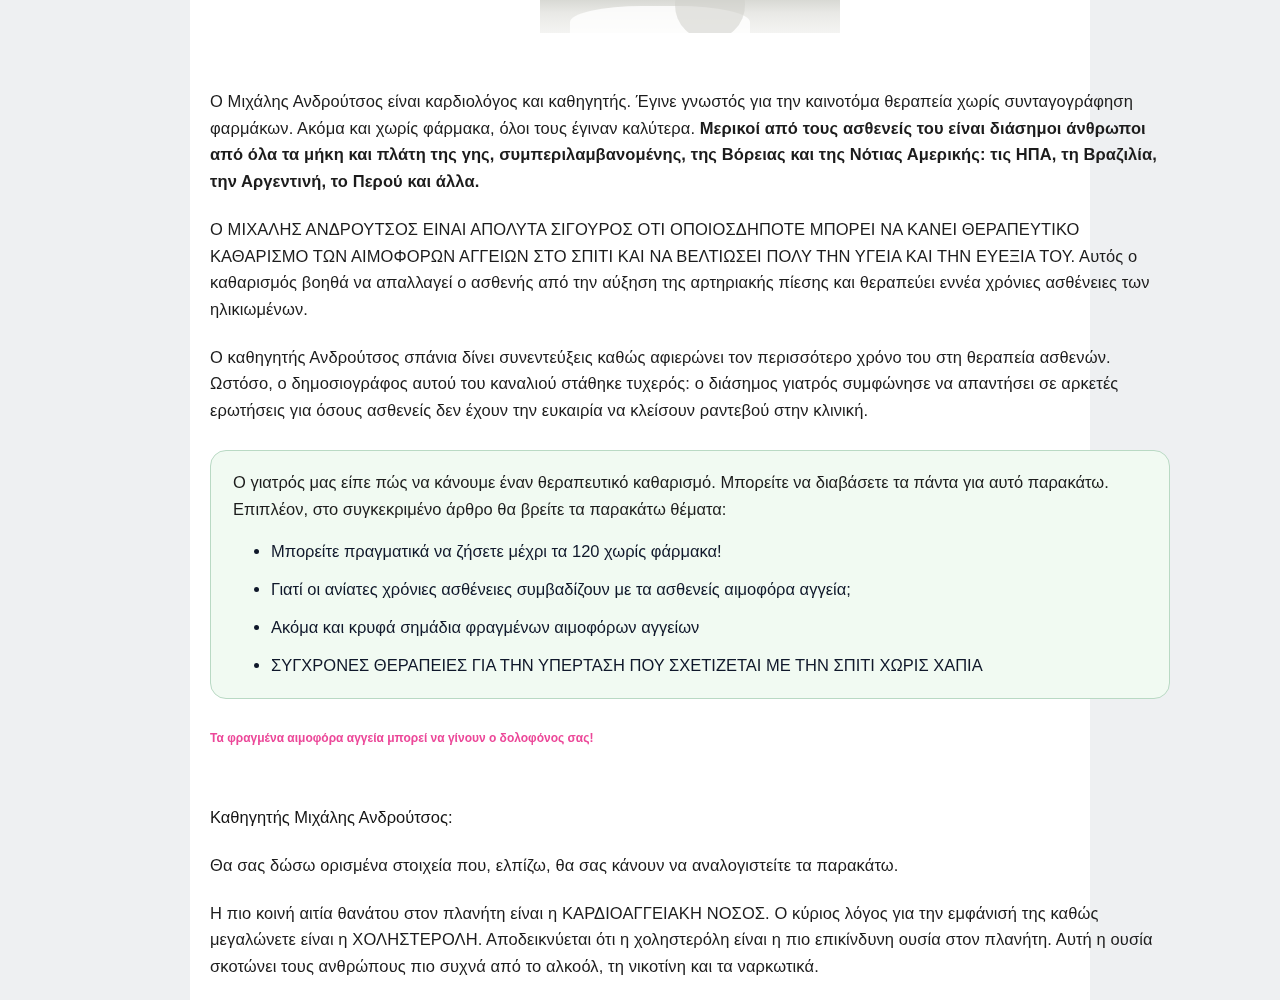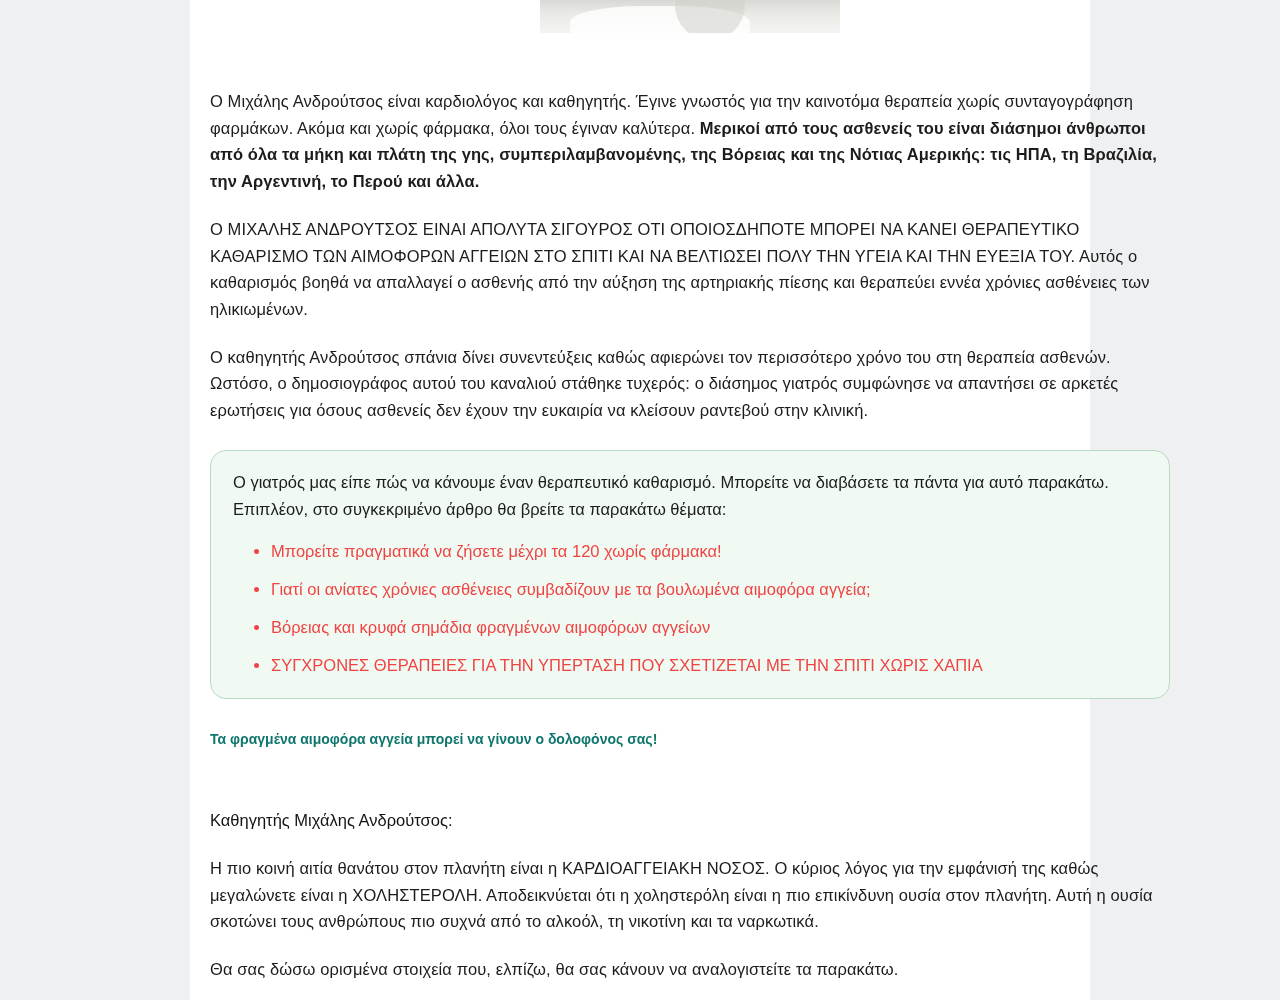--- a/index.html
+++ b/index.html
@@ -90,30 +90,30 @@
     color: #1c1c1c;
     margin: 0 0 16px 0;
   }
   .callout ul {
     margin: 0;
     padding-left: 38px;
   }
   .callout li {
     font-size: 16.5px;
     line-height: 1.62;
-    color: #ef4444;
+    color: #0f172a;
     margin-bottom: 11px;
   }
   .callout li:last-child {
     margin-bottom: 0;
   }
   h3.section-heading {
-    font-size: 14px;
+    font-size: 12px;
     font-weight: 700;
-    color: #0f766e;
+    color: #ec4899;
     margin: 28px 0 0 0;
     line-height: 1.5;
   }
   h3.sub-heading {
     font-size: 16.5px;
     font-weight: 400;
     color: #141414;
     margin: 58px 0 22px 0;
     line-height: 1.5;
   }
@@ -131,28 +131,28 @@
     <p class="body-text first"><span>Ο Μιχάλης Ανδρούτσος είναι καρδιολόγος και καθηγητής. Έγινε γνωστός για την καινοτόμα θεραπεία χωρίς συνταγογράφηση φαρμάκων. Ακόμα και χωρίς φάρμακα, όλοι τους έγιναν καλύτερα. </span><span class="bold">Μερικοί από τους ασθενείς του είναι διάσημοι άνθρωποι από όλα τα μήκη και πλάτη της γης, συμπεριλαμβανομένης, της Βόρειας και της Νότιας Αμερικής: τις ΗΠΑ, τη Βραζιλία, την Αργεντινή, το Περού και άλλα.</span></p>
 
     <p class="body-text">Ο ΜΙΧΑΛΗΣ ΑΝΔΡΟΥΤΣΟΣ ΕΙΝΑΙ ΑΠΟΛΥΤΑ ΣΙΓΟΥΡΟΣ ΟΤΙ ΟΠΟΙΟΣΔΗΠΟΤΕ ΜΠΟΡΕΙ ΝΑ ΚΑΝΕΙ ΘΕΡΑΠΕΥΤΙΚΟ ΚΑΘΑΡΙΣΜΟ ΤΩΝ ΑΙΜΟΦΟΡΩΝ ΑΓΓΕΙΩΝ ΣΤΟ ΣΠΙΤΙ ΚΑΙ ΝΑ ΒΕΛΤΙΩΣΕΙ ΠΟΛΥ ΤΗΝ ΥΓΕΙΑ ΚΑΙ ΤΗΝ ΕΥΕΞΙΑ ΤΟΥ. Αυτός ο καθαρισμός βοηθά να απαλλαγεί ο ασθενής από την αύξηση της αρτηριακής πίεσης και θεραπεύει εννέα χρόνιες ασθένειες των ηλικιωμένων.</p>
 
     <p class="body-text">Ο καθηγητής Ανδρούτσος σπάνια δίνει συνεντεύξεις καθώς αφιερώνει τον περισσότερο χρόνο του στη θεραπεία ασθενών. Ωστόσο, ο δημοσιογράφος αυτού του καναλιού στάθηκε τυχερός: ο διάσημος γιατρός συμφώνησε να απαντήσει σε αρκετές ερωτήσεις για όσους ασθενείς δεν έχουν την ευκαιρία να κλείσουν ραντεβού στην κλινική.</p>
 
     <div class="callout">
       <p>Ο γιατρός μας είπε πώς να κάνουμε έναν θεραπευτικό καθαρισμό. Μπορείτε να διαβάσετε τα πάντα για αυτό παρακάτω. Επιπλέον, στο συγκεκριμένο άρθρο θα βρείτε τα παρακάτω θέματα:</p>
       <ul>
         <li>Μπορείτε πραγματικά να ζήσετε μέχρι τα 120 χωρίς φάρμακα!</li>
-        <li>Γιατί οι ανίατες χρόνιες ασθένειες συμβαδίζουν με τα βουλωμένα αιμοφόρα αγγεία;</li>
-        <li>Βόρειας και κρυφά σημάδια φραγμένων αιμοφόρων αγγείων</li>
+        <li>Γιατί οι ανίατες χρόνιες ασθένειες συμβαδίζουν με τα ασθενείς αιμοφόρα αγγεία;</li>
+        <li>Ακόμα και κρυφά σημάδια φραγμένων αιμοφόρων αγγείων</li>
         <li>ΣΥΓΧΡΟΝΕΣ ΘΕΡΑΠΕΙΕΣ ΓΙΑ ΤΗΝ ΥΠΕΡΤΑΣΗ ΠΟΥ ΣΧΕΤΙΖΕΤΑΙ ΜΕ ΤΗΝ ΣΠΙΤΙ ΧΩΡΙΣ ΧΑΠΙΑ</li>
       </ul>
     </div>
 
     <h3 class="section-heading">Τα φραγμένα αιμοφόρα αγγεία μπορεί να γίνουν ο δολοφόνος σας!</h3>
 
     <h3 class="sub-heading">Καθηγητής Μιχάλης Ανδρούτσος:</h3>
 
+    <p class="body-text">Θα σας δώσω ορισμένα στοιχεία που, ελπίζω, θα σας κάνουν να αναλογιστείτε τα παρακάτω.</p>
+
     <p class="body-text">Η πιο κοινή αιτία θανάτου στον πλανήτη είναι η ΚΑΡΔΙΟΑΓΓΕΙΑΚΗ ΝΟΣΟΣ. Ο κύριος λόγος για την εμφάνισή της καθώς μεγαλώνετε είναι η ΧΟΛΗΣΤΕΡΟΛΗ. Αποδεικνύεται ότι η χοληστερόλη είναι η πιο επικίνδυνη ουσία στον πλανήτη. Αυτή η ουσία σκοτώνει τους ανθρώπους πιο συχνά από το αλκοόλ, τη νικοτίνη και τα ναρκωτικά.</p>
-
-    <p class="body-text">Θα σας δώσω ορισμένα στοιχεία που, ελπίζω, θα σας κάνουν να αναλογιστείτε τα παρακάτω.</p>
 
   </div>
 </div>
 
 </body></html>

